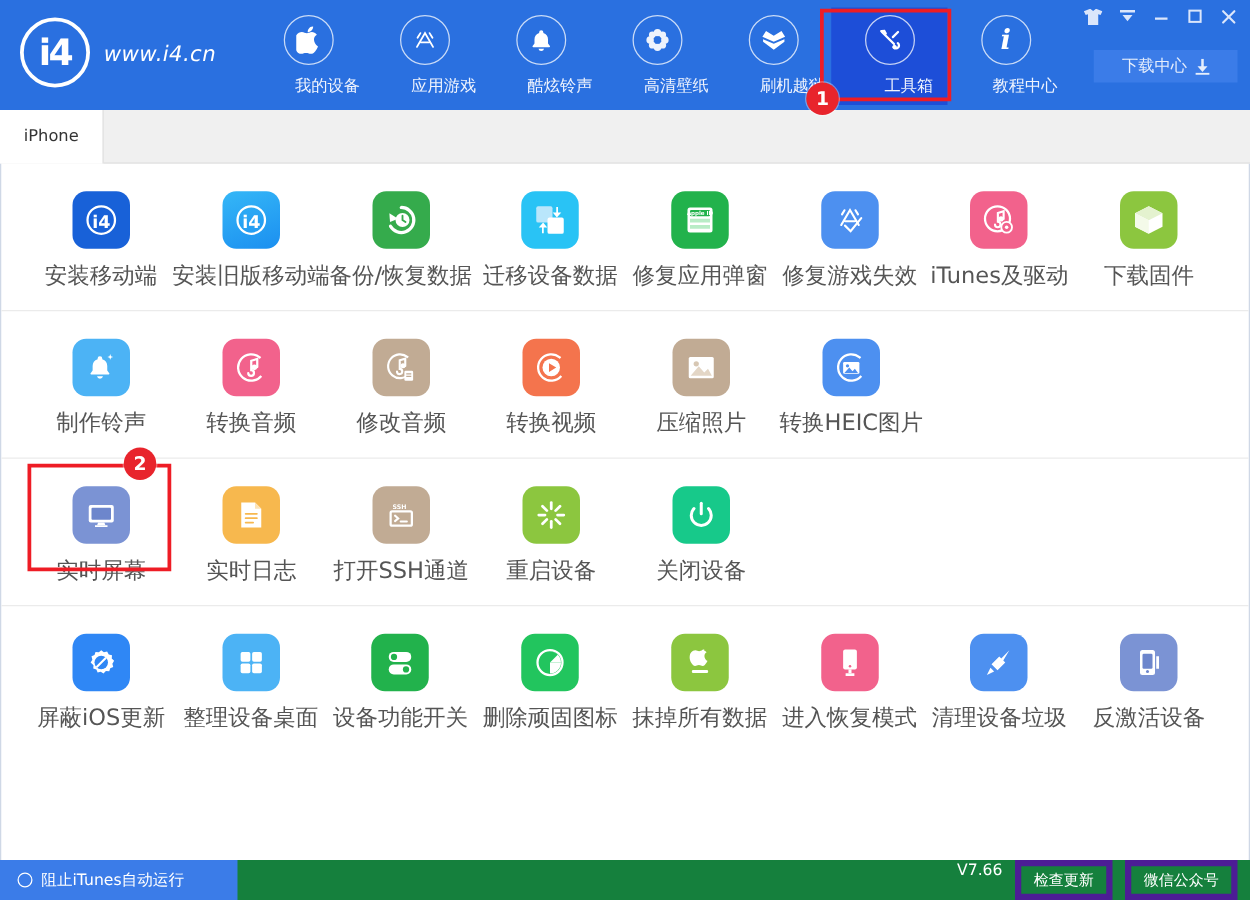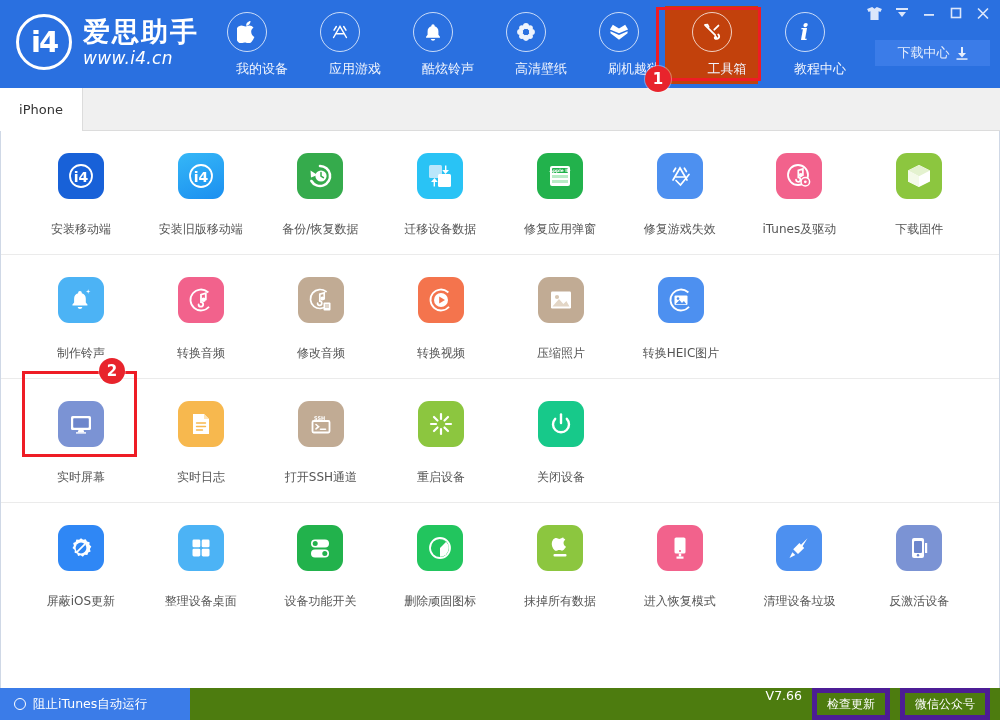--- a/index.html
+++ b/index.html
@@ -47,21 +47,21 @@
     position: absolute; left: 200px; top: 6px;
     display: flex;
   }
   .nav-item {
     width: 93px; height: 78px;
     display: flex; flex-direction: column; align-items: center;
     padding-top: 6px;
     cursor: pointer;
     position: relative;
   }
-  .nav-item.active { background: #c2410c; }
+  .nav-item.active { background: #1d4ed8; }
   .nav-circle {
     width: 40px; height: 40px; border-radius: 50%;
     border: 1.5px solid rgba(255,255,255,.75);
     display: flex; align-items: center; justify-content: center;
     color: #fff;
   }
   .nav-label {
     margin-top: 8px; color: #f0f4fd; font-size: 13px; margin-left: 31px;
   }
 
@@ -125,29 +125,29 @@
     display: flex; flex-direction: column; align-items: center;
     cursor: pointer;
   }
   .tile {
     width: 46px; height: 46px; border-radius: 11px;
     display: flex; align-items: center; justify-content: center;
     position: relative;
     color: #ffffff;
   }
   .cell-label {
-    margin-top: 22px; font-size: 12px; color: #555;
+    margin-top: 9px; font-size: 18px; color: #555;
     white-space: nowrap;
   }
 
   
   .statusbar {
     position: absolute; left: 0; bottom: 0;
     width: 1000px; height: 32px;
-    background: #4d7c0f;
+    background: #15803d;
   }
   .status-left {
     position: absolute; left: 0; top: 0;
     width: 190px; height: 32px;
     background: #3b7ce8;
     display: flex; align-items: center; gap: 7px;
     padding-left: 14px;
     cursor: pointer;
   }
   .radio {
@@ -187,21 +187,20 @@
 
 <div id="app">
 
   <div class="header">
 
     <div class="logo-area">
       <div class="logo-circle">
         <span>i4</span>
       </div>
       <div class="logo-text">
-        <span class="logo-cn">爱思助手</span>
         <span class="logo-url">www.i4.cn</span>
       </div>
     </div>
 
     <div class="nav">
 
       <div class="nav-item">
         <div class="nav-circle">
           <svg width="20" height="22" viewBox="0 0 20 22">
               <path fill="#fff" d="M13.5 0c.1 1.2-.4 2.4-1.1 3.2-.8.9-2 1.6-3.2 1.5-.2-1.2.4-2.4 1.1-3.2C11.2.6 12.5 0 13.5 0zm3.9 16.1c-.5 1.2-.8 1.8-1.5 2.9-1 1.5-2.4 3.4-4.1 3.4-1.5 0-1.9-1-4-1-2 0-2.5 1-4 1-1.7 0-3-1.7-4-3.2C-2 15-2.3 9.7.1 6.9c1.1-1.4 2.8-2.3 4.4-2.3 1.6 0 2.7 1 4 1 1.3 0 2.1-1 4-1 1.4 0 2.9.8 4 2.1-3.5 1.9-2.9 6.9.9 9.4z"></path>

